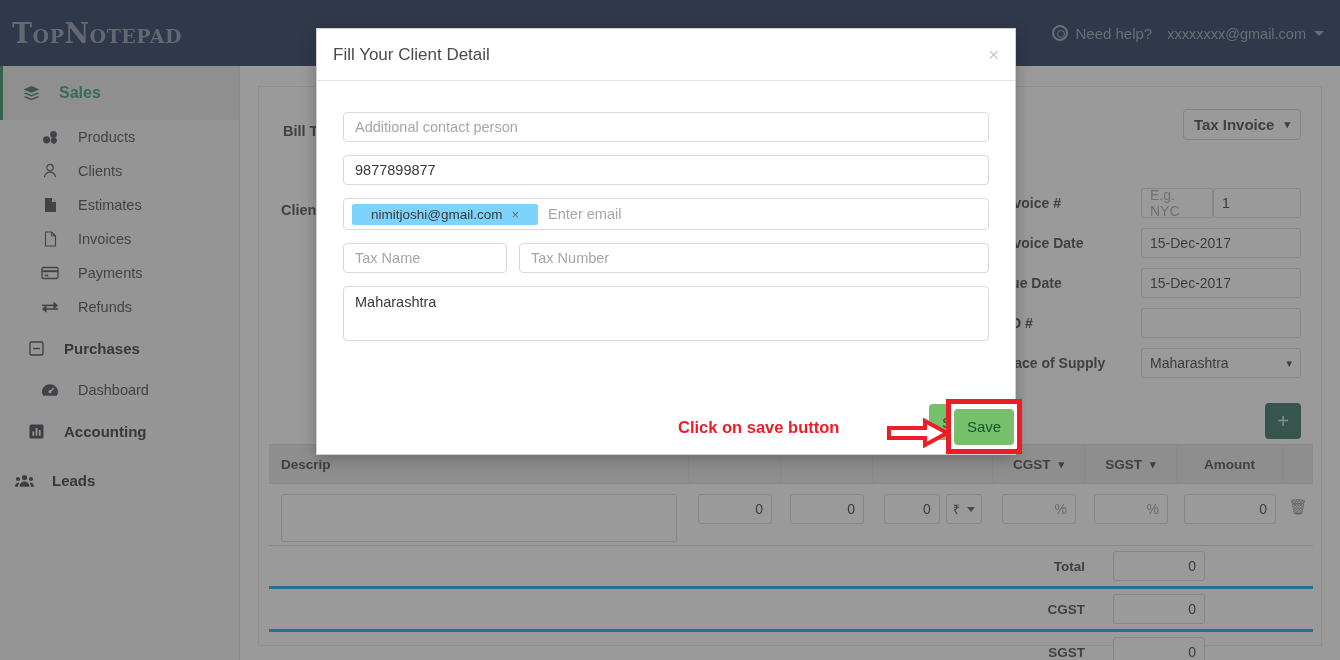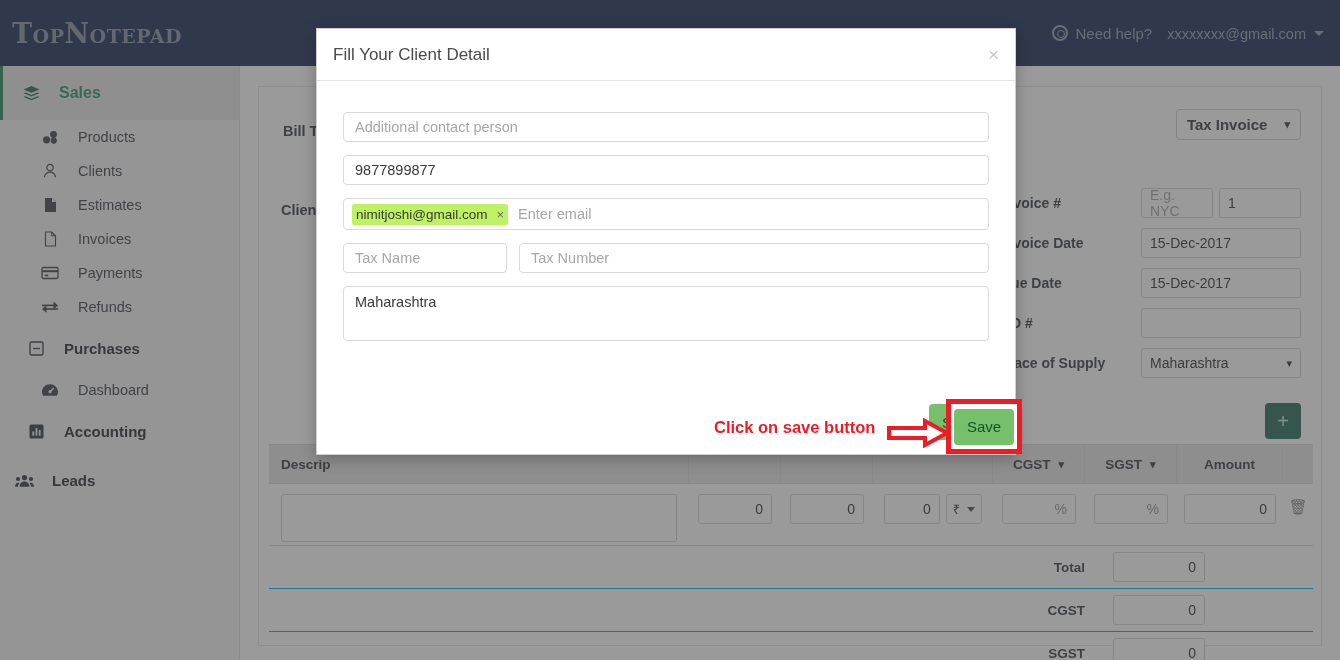--- a/index.html
+++ b/index.html
@@ -95,28 +95,28 @@
     position: absolute; left: 22px; top: 115px;
     font-size: 14.5px; font-weight: bold; color: #3f444c;
   }
 
   
   .doctype-btn {
     position: absolute; right: 20px; top: 22px;
     border: 1px solid #cfcfcf; border-radius: 4px;
     background: #fff; padding: 6px 10px;
     font-size: 15px; font-weight: bold; color: #3f444c;
-    display: flex; align-items: center; gap: 17px;
+    display: flex; align-items: center; gap: 10px;
   }
   .chev { font-size: 11px; line-height: 1; }
 
   .meta { position: absolute; right: 20px; top: 96px; width: 300px; }
   .meta-row { display: flex; align-items: center; height: 40px; justify-content: flex-end; gap: 10px; }
   .meta-lbl { font-size: 14px; font-weight: bold; color: #3f444c; text-align: left; width: 130px; }
-  .meta-ctl { display: flex; gap: 6px; width: 160px; }
+  .meta-ctl { display: flex; width: 160px; }
   .fld {
     border: 1px solid #d6d6d6; border-radius: 3px; background: #fff;
     height: 30px; padding: 0 8px; font-size: 14px; color: #3a3a3a;
     display: flex; align-items: center; font-family: "Liberation Sans", sans-serif;
   }
   .fld.ph { color: #a9a9a9; }
   .fld.grow { flex: 1; }
   .fld.sel { justify-content: space-between; }
 
   .add-btn {
@@ -160,21 +160,21 @@
     border: 1px solid #d6d6d6; border-radius: 3px; background: #fff;
     width: 396px; height: 48px;
   }
   .cur-sel {
     border: 1px solid #d6d6d6; border-radius: 3px; background: #fff;
     height: 30px; display: flex; align-items: center; gap: 7px;
     padding: 0 6px; font-size: 13px; color: #3a3a3a;
   }
   .tri { width: 0; height: 0; border-left: 4px solid transparent; border-right: 4px solid transparent; border-top: 5px solid #555; }
 
-  .totrow { display: flex; height: 43px; border-bottom: 1px solid #0ea5e9; align-items: center; }
+  .totrow { display: flex; height: 43px; border-bottom: 3px solid #0ea5e9; align-items: center; }
   .tot-sp { width: 724px; }
   .tot-lbl { width: 106px; text-align: right; font-size: 13.5px; font-weight: bold; color: #3f444c; padding-right: 14px; }
   .tot-val { width: 120px; display: flex; justify-content: center; }
   .trash { color: #8a8a8a; font-size: 15px; }
 
   
   .overlay {
     position: absolute; inset: 0; width: 1340px; height: 660px;
     background: rgba(61,61,61,0.52);
   }
@@ -210,21 +210,21 @@
     padding: 0 9px 0 11px; font-size: 14.5px; color: #3a3a3a;
   }
   .msel .tri { border-top-color: #777; }
   .mname { flex: 1; }
   .tagbox {
     display: flex; align-items: center; gap: 10px; padding: 0 8px;
     height: 32px; width: 100%;
     border: 1px solid #d9d9d9; border-radius: 4px; background: #fff;
   }
   .tag {
-    background: #bef264; border-radius: 2px; padding: 3px 4px;
+    background: #7dd3fc; border-radius: 2px; padding: 3px 19px;
     font-size: 13.5px; color: #3a3a3a; display: flex; align-items: center; gap: 9px;
   }
   .tag-x { color: #6b6b6b; font-size: 13px; }
   .tag-ph { color: #a6a6a6; font-size: 14.5px; }
   .half { width: 164px; }
   .mtextarea {
     border: 1px solid #d9d9d9; border-radius: 4px; background: #fff;
     width: 100%; height: 55px; padding: 7px 11px;
     font-size: 14.5px; color: #3a3a3a;
   }
@@ -241,21 +241,21 @@
   }
   .save-hl {
     position: absolute; left: 946px; top: 399px;
     width: 76px; height: 55px; border: 5px solid #ee1c25;
     background: #fff; z-index: 60;
     display: flex; align-items: center; justify-content: center;
   }
 
   
   .annot {
-    position: absolute; left: 714px; top: 418px; z-index: 61;
+    position: absolute; left: 678px; top: 418px; z-index: 61;
     font-size: 16.5px; font-weight: bold; color: #ee1c25;
     white-space: nowrap;
   }
   .arrow { position: absolute; left: 887px; top: 418px; z-index: 61; }
 </style>
 </head>
 <body>
 
 <div class="app">
 

